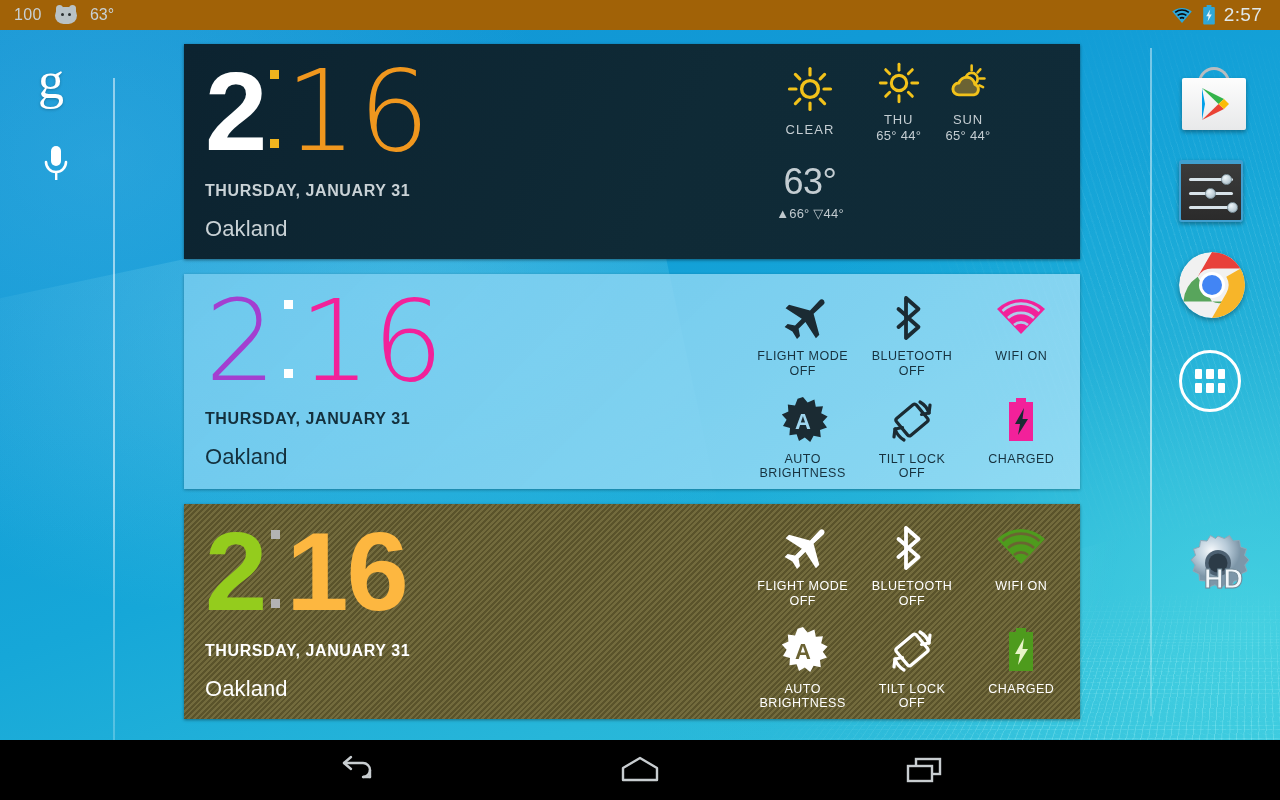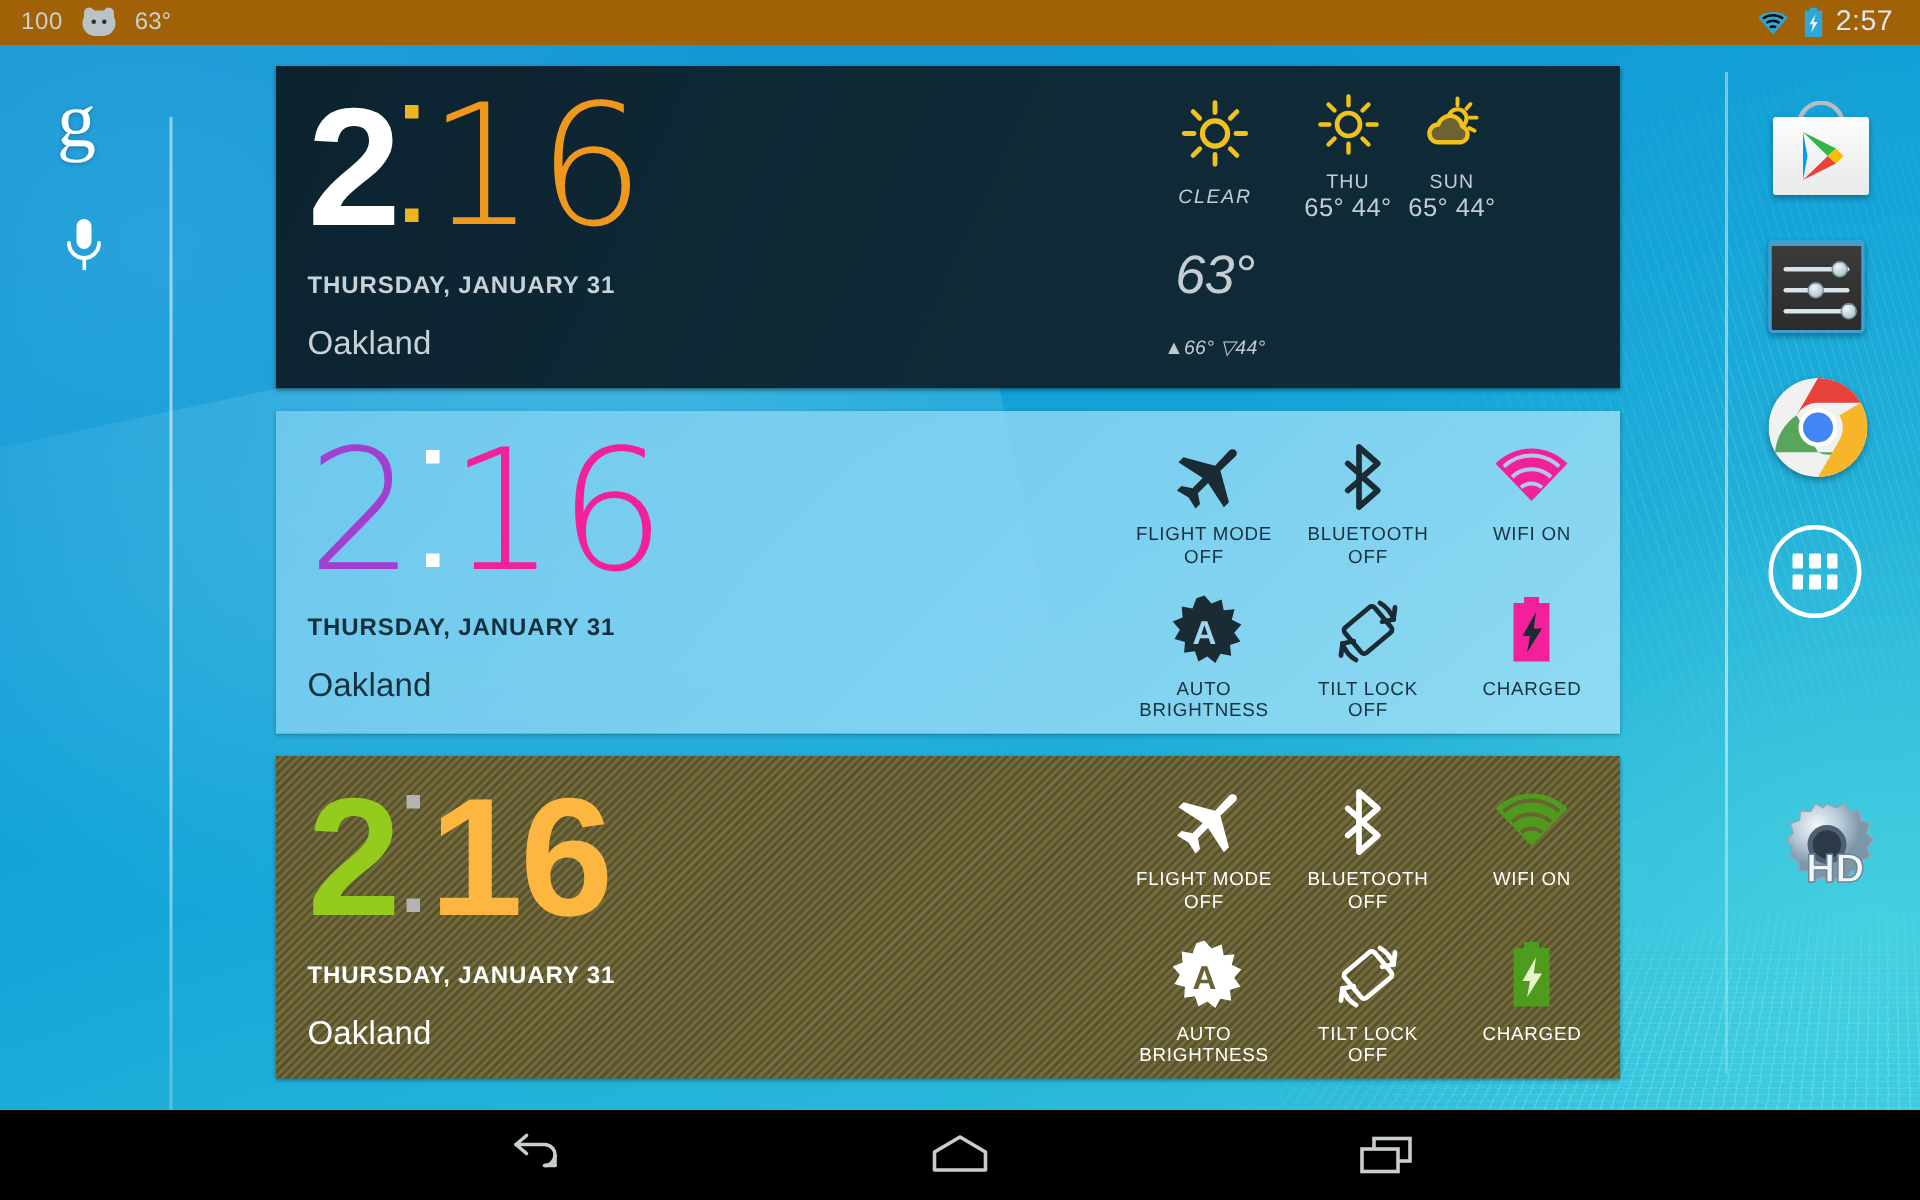--- a/index.html
+++ b/index.html
@@ -111,28 +111,28 @@
     height:215px; background:linear-gradient(115deg,#0c2330 0%,#0f2a36 55%,#102b38 100%);
     box-shadow:0 1px 3px rgba(0,0,0,.45);
   }
   #widget-clock-weather .clk-h{ color:#ffffff; font-size:112px; font-weight:bold; letter-spacing:-3px; }
   #widget-clock-weather .clk-m{ color:#f0971e; font-size:112px; font-weight:300; letter-spacing:2px; font-family:"DejaVu Sans", sans-serif; }
   #widget-clock-weather .clk-colon i{ background:#f0b41e; }
   #widget-clock-weather .w-date{ color:#c9d2d6; margin-top:16px; }
   #widget-clock-weather .w-city{ color:#c9d2d6; margin-top:16px; }
 
   .weather-grid{ position:absolute; left:12px; top:12px; right:8px; display:flex; }
-  .wx-col-left{ width:108px; text-align:center; padding-top:10px;font-style:italic; }
+  .wx-col-left{ width:108px; text-align:center; padding-top:10px; }
   .wx-cond{ color:#c4cdd2; font-size:13px; letter-spacing:1.1px; margin-top:6px; }
   .wx-temp{ color:#c4cdd2; font-size:36px; font-weight:300; margin-top:24px; letter-spacing:-.5px; }
-  .wx-hilo{ color:#c0c9ce; font-size:13px; margin-top:20px; letter-spacing:.2px; }
+  .wx-hilo{ color:#c0c9ce; font-size:13px; margin-top:3px; letter-spacing:.2px; }
   .wx-forecast{ flex:1; display:grid; grid-template-columns:1fr 1fr 1fr; grid-template-rows:auto auto; gap:11px 0; }
   .wx-day{ text-align:center; padding-top:6px; }
   .wx-day .d{ color:#c4cdd2; font-size:13px; letter-spacing:.8px; margin-top:4px; }
-  .wx-day .t{ color:#c4cdd2; font-size:17px; letter-spacing:.3px; margin-top:1px; }
+  .wx-day .t{ color:#c4cdd2; font-size:13px; letter-spacing:.3px; margin-top:1px; }
 
   
   #widget-toggles-light{
     height:215px; margin-top:15px;
     background:linear-gradient(135deg, rgba(120,205,240,.82), rgba(150,218,245,.80) 55%, rgba(168,226,248,.80));
     box-shadow:0 1px 3px rgba(0,0,0,.30);
   }
   #widget-toggles-light .clk-h{ color:#a33fd0; font-size:112px; font-weight:300; letter-spacing:2px; font-family:"DejaVu Sans", sans-serif;}
   #widget-toggles-light .clk-m{ color:#f2219a; font-size:112px; font-weight:300; letter-spacing:2px; font-family:"DejaVu Sans", sans-serif;}
   #widget-toggles-light .clk-colon i{ background:#ffffff; }

